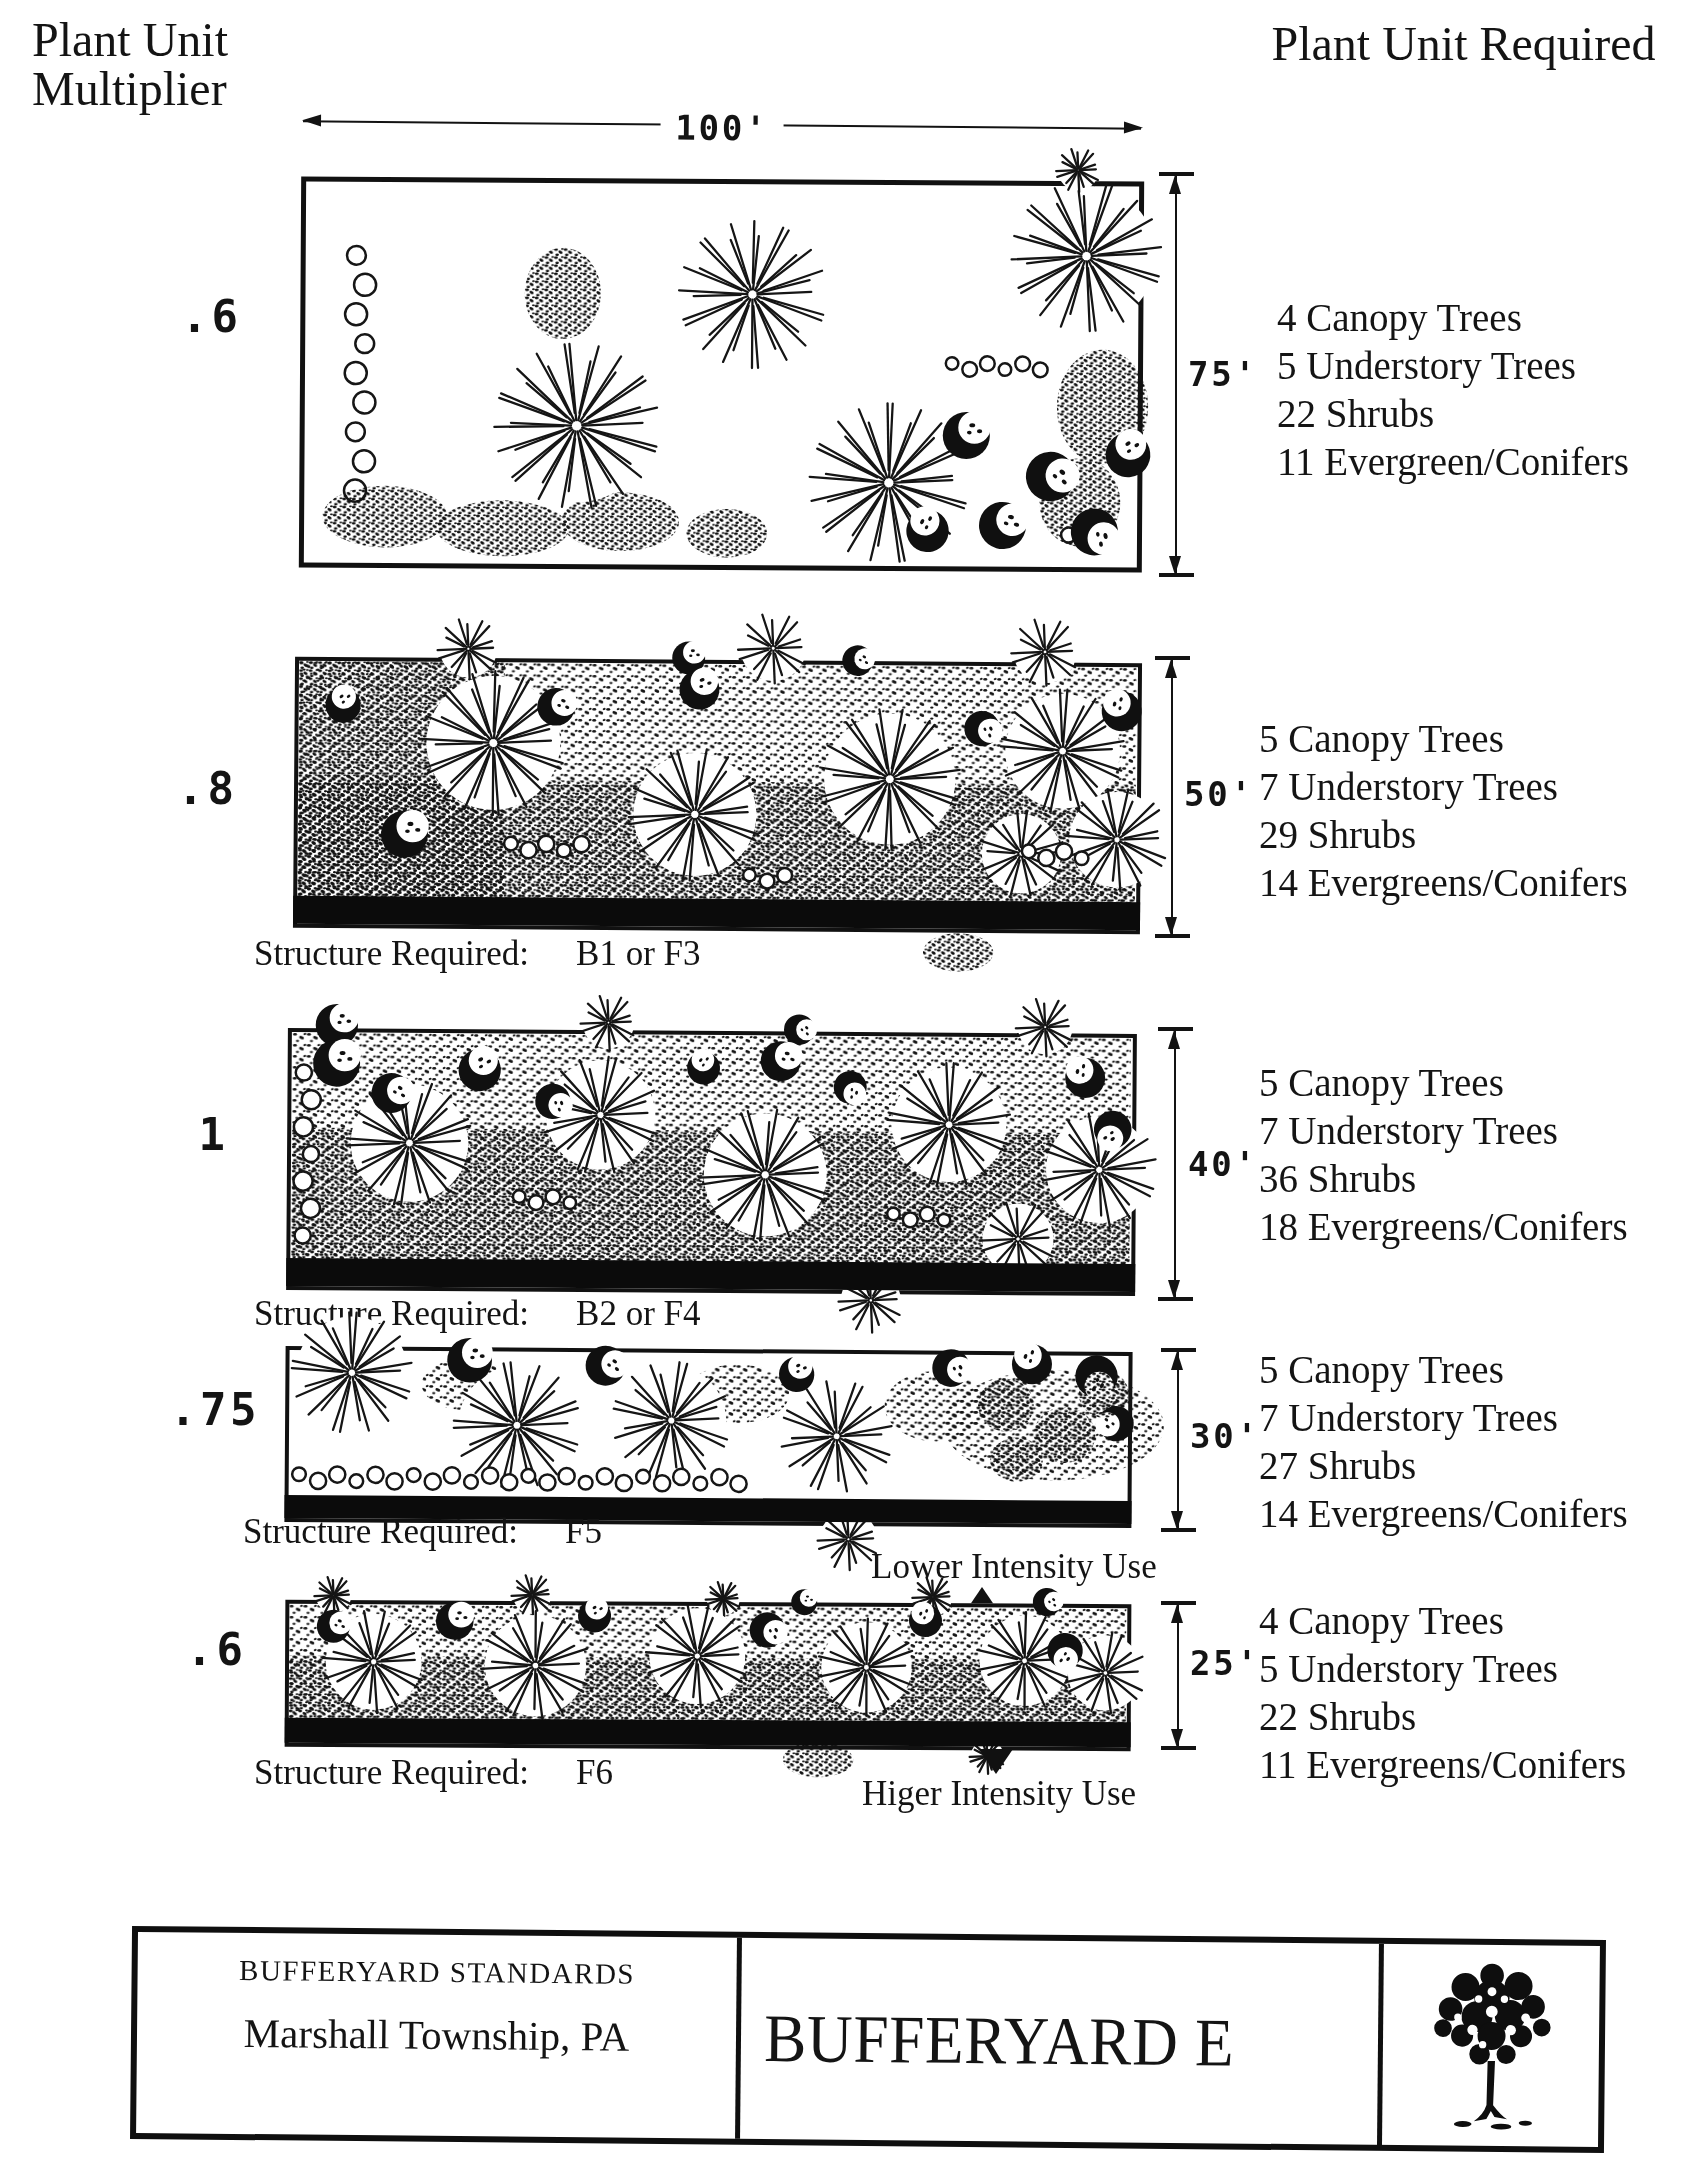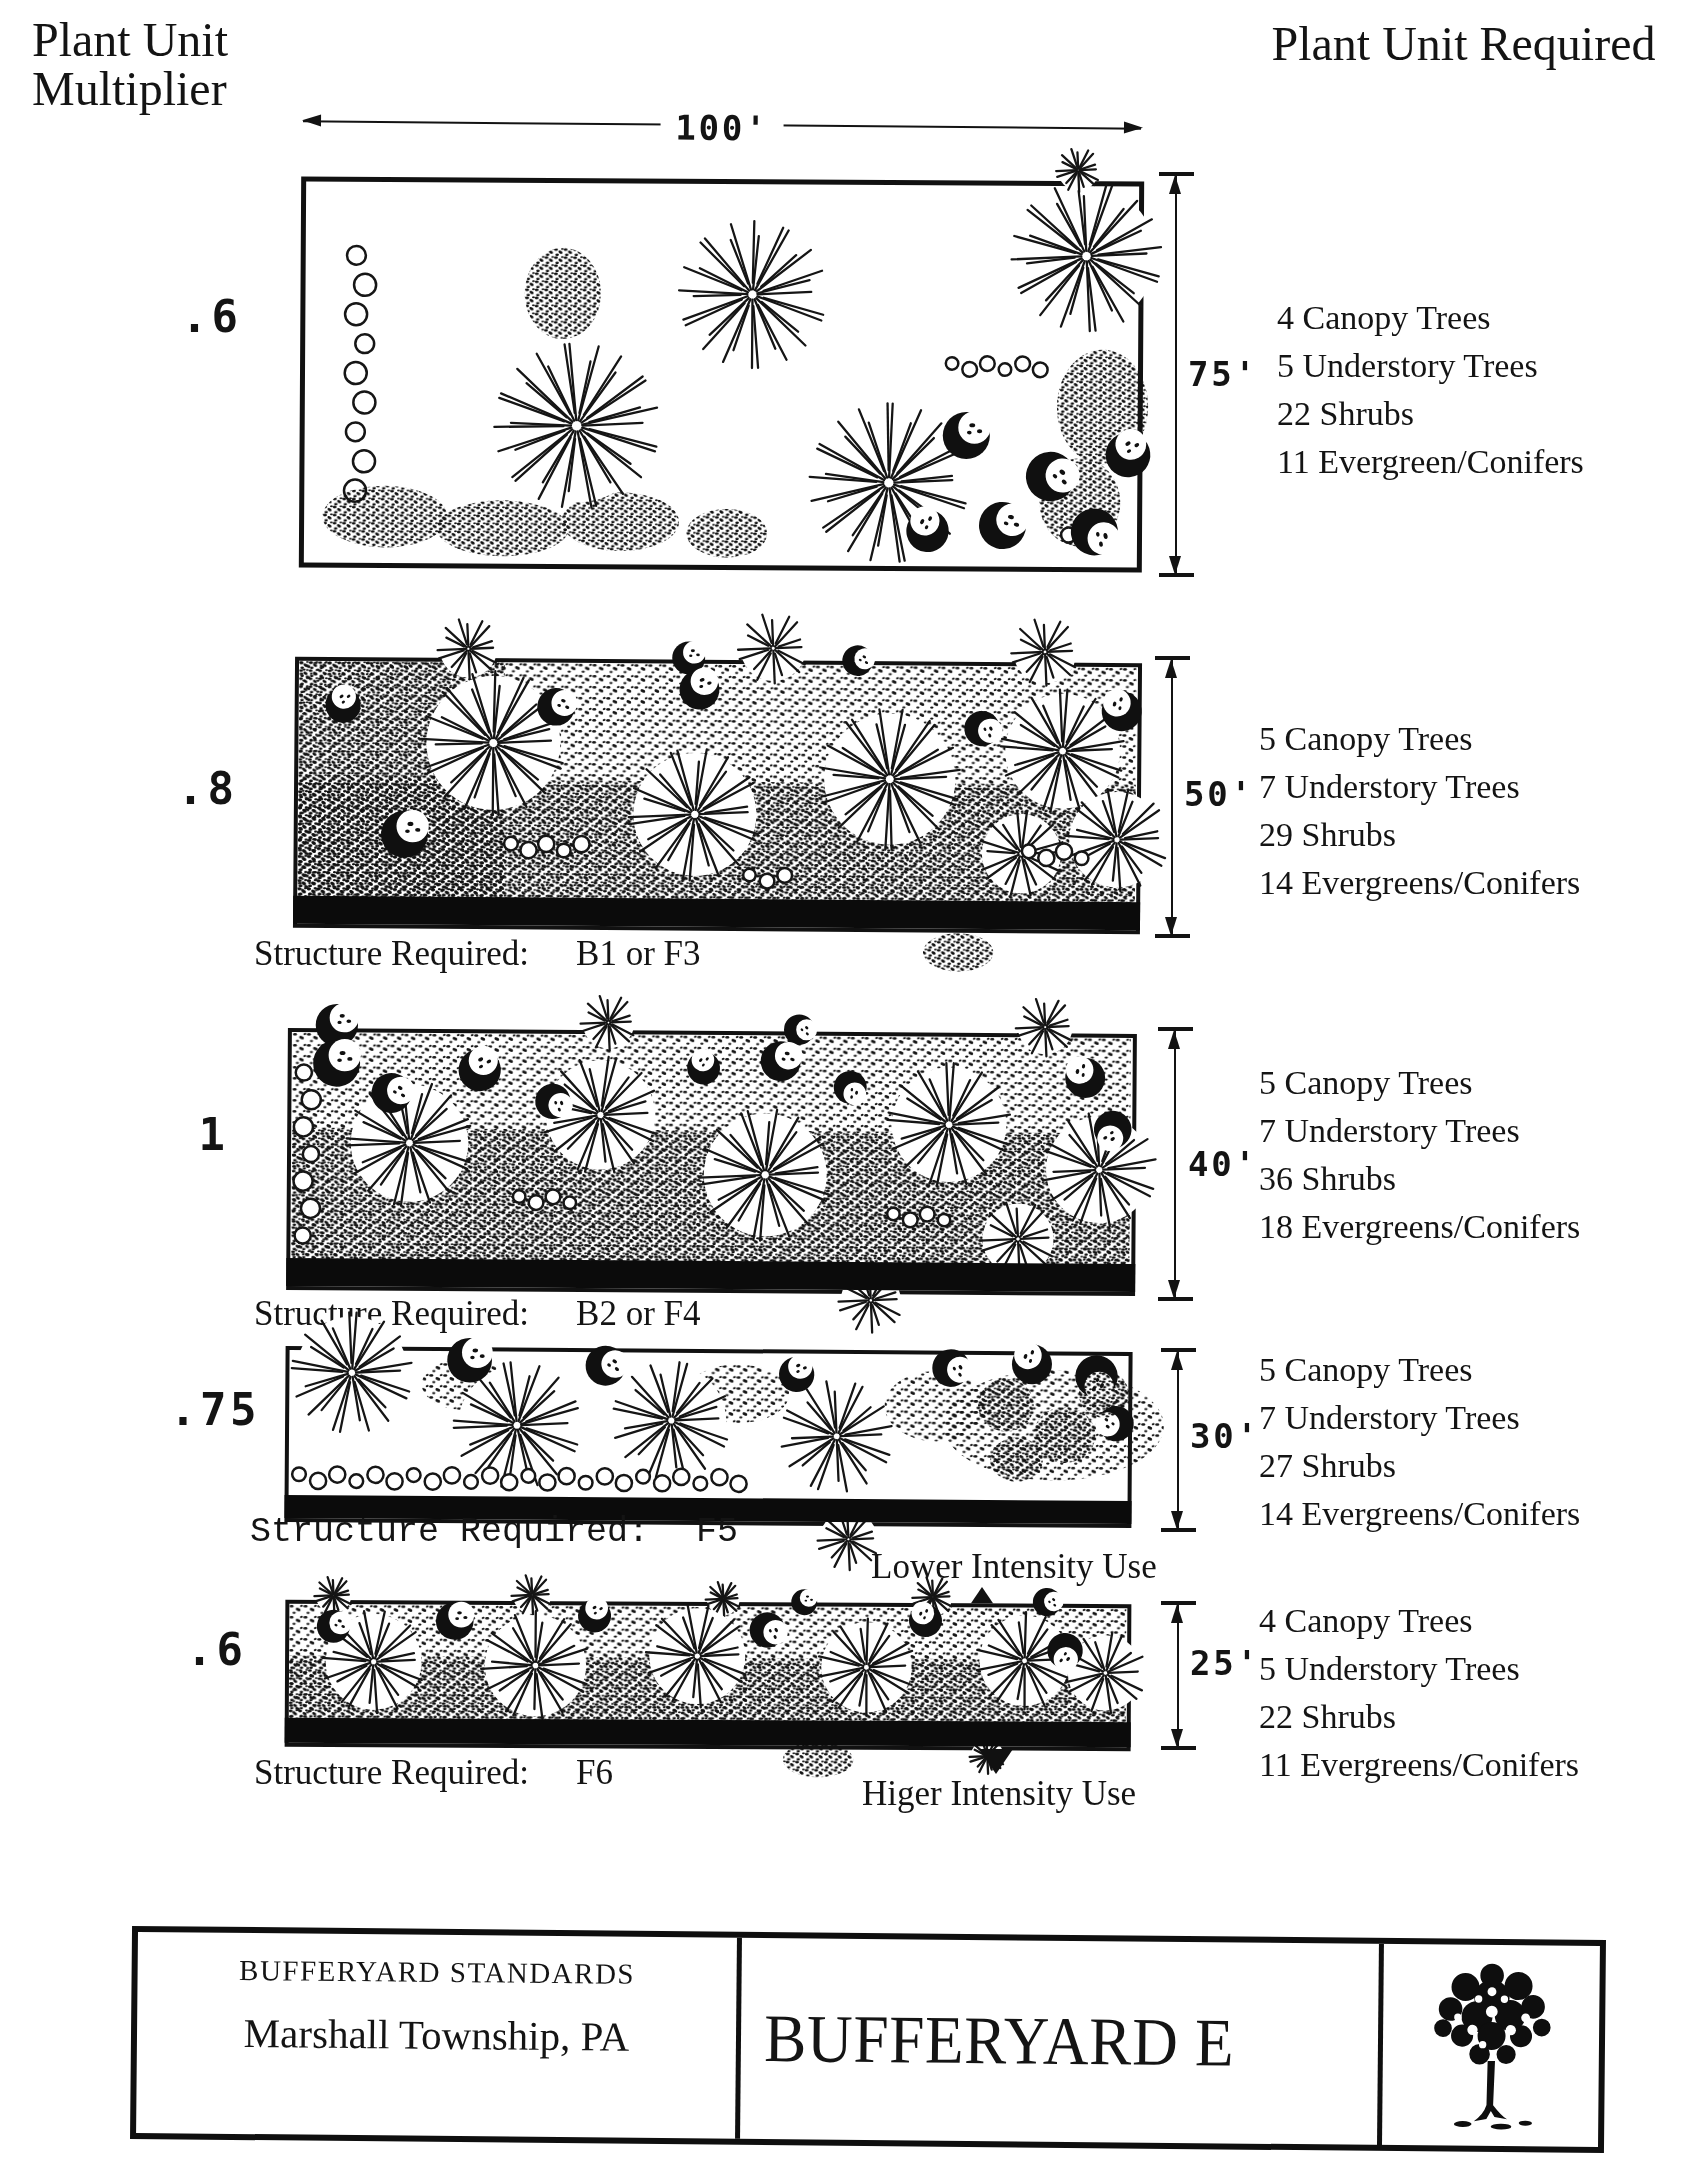--- a/index.html
+++ b/index.html
@@ -23,21 +23,21 @@
   .hdim .lbl{position:absolute;left:50%;top:-18.4px;transform:translateX(-50%);background:#fff;padding:0 14.7px;}
   .vdim{position:absolute;border-left:2.9px solid #131313;width:0;}
   .vdim .av{position:absolute;left:-8px;width:0;height:0;border-left:6.6px solid transparent;border-right:6.6px solid transparent;}
   .vdim .av.t{top:-1.5px;border-bottom:19px solid #131313;}
   .vdim .av.b{bottom:-1.5px;border-top:19px solid #131313;}
   .vdim .cap{position:absolute;left:-18.4px;width:35px;height:3.7px;background:#131313;}
   .vdim .cap.t{top:-3.7px;} .vdim .cap.b{bottom:-3.7px;}
   .dimlabel{font-family:"DejaVu Sans Mono",monospace;font-weight:bold;font-size:34px;letter-spacing:2.9px;}
   .mult{position:absolute;font-family:"DejaVu Sans Mono",monospace;font-weight:bold;font-size:44px;letter-spacing:3.7px;text-align:center;}
   
-  .plants{position:absolute;font-size:34px;line-height:48px;white-space:nowrap;}
+  .plants{position:absolute;font-size:39px;line-height:48px;white-space:nowrap;}
   .structline{position:absolute;font-size:35px;white-space:nowrap;}
   .structline .val{margin-left:47px;}
   .intensity{position:absolute;font-size:35px;white-space:nowrap;}
   .arrow-up{position:absolute;width:0;height:0;border-left:17.6px solid transparent;border-right:17.6px solid transparent;border-bottom:25px solid #111;}
   .arrow-down{position:absolute;width:0;height:0;border-left:17.6px solid transparent;border-right:17.6px solid transparent;border-top:25px solid #111;}
   
   .tblock{position:absolute;left:131px;top:1933px;width:1474px;height:213px;border:6.6px solid #0f0f0f;
           box-sizing:border-box;display:flex;transform:rotate(0.55deg);background:#fff;}
   .tcell-left{width:604px;border-right:5.1px solid #0f0f0f;box-sizing:border-box;text-align:center;}
   .tcell-mid{flex:1;display:flex;align-items:center;}
@@ -1074,21 +1074,21 @@
   </div>
   <span class="abs dimlabel" style="left:1190px;top:1416px;">30'</span>
 
   <div class="plants" style="left:1259px;top:1346px;">
     <div>5 Canopy Trees</div>
     <div>7 Understory Trees</div>
     <div>27 Shrubs</div>
     <div>14 Evergreens/Conifers</div>
   </div>
 
-  <div class="structline" style="left:250px;top:1512px;font-family:Liberation Mono, monospace;">
+  <div class="structline" style="left:243px;top:1512px;">
     <span>Structure Required:</span><span class="val">F5</span>
   </div>
 
   <div class="intensity" style="left:871px;top:1547px;">Lower Intensity Use</div>
   <div class="arrow-up" style="left:965px;top:1587px;"></div>
 
   <div class="mult" style="left:163px;top:1624px;width:107px;">.6</div>
 
   <div class="strip" style="left:285px;top:1602px;width:846px;height:147px;transform:rotate(0.3deg);">
     <svg width="837" height="118" viewBox="0 0 1138 160">

